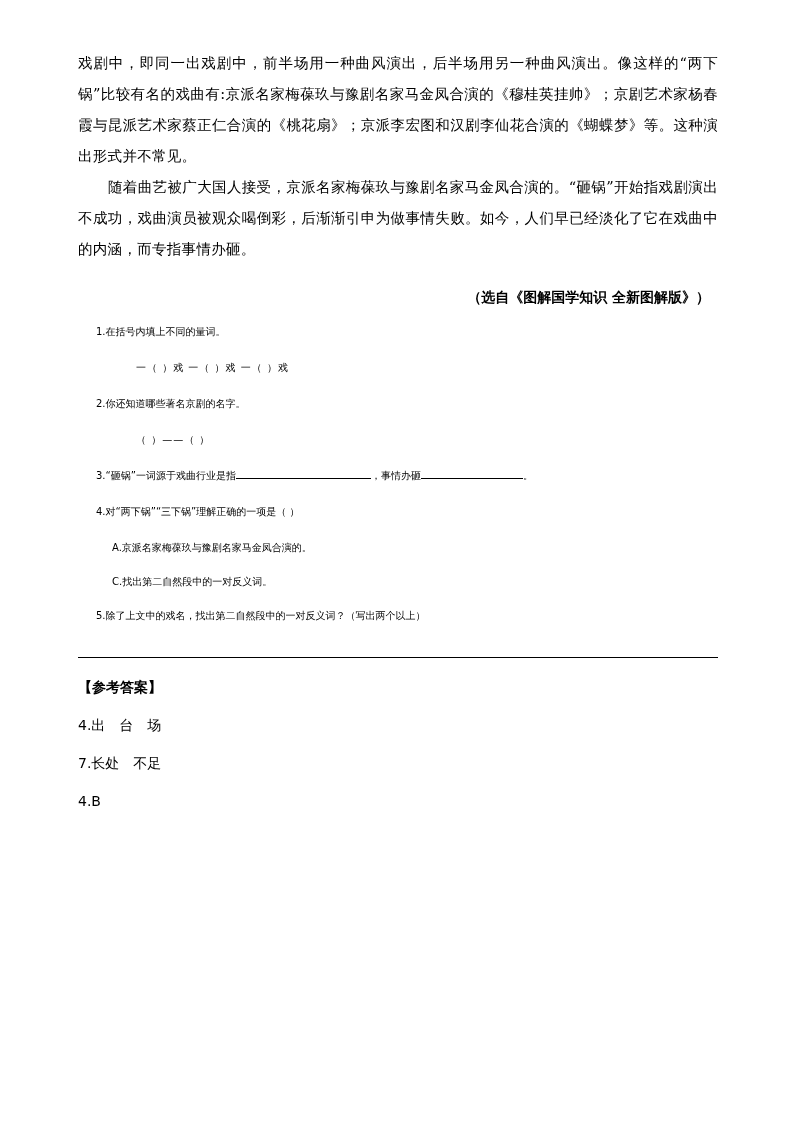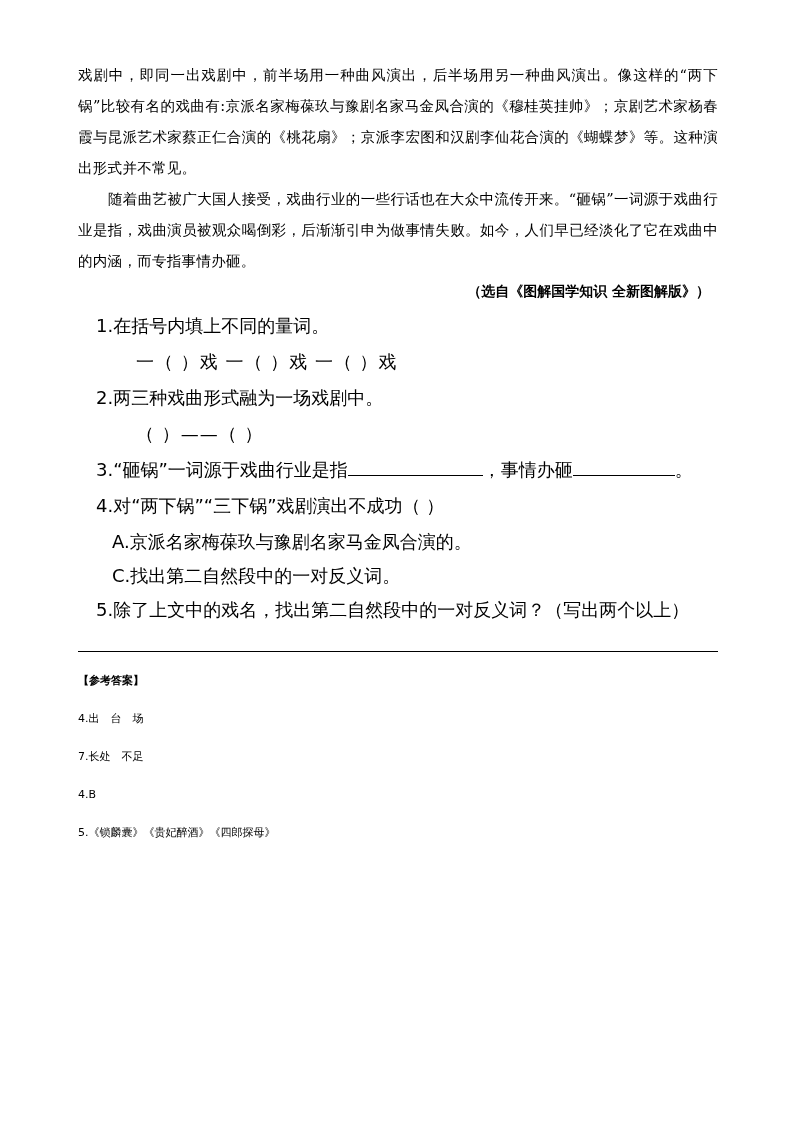--- a/index.html
+++ b/index.html
@@ -20,21 +20,21 @@
     left: 0;
     top: 0;
     width: 793px;
     height: 1122px;
     padding: 0;
     box-sizing: border-box;
   }
   .content {
     position: absolute;
     left: 78px;
-    top: 60px;
+    top: 48px;
     width: 640px;
   }
 
   
   .passage {
     font-family: "DejaVu Serif", "Liberation Serif", serif;
     font-size: 14.5px;
     line-height: 31px;
     text-align: justify;
     letter-spacing: 0.3px;
@@ -42,30 +42,30 @@
   .passage p {
     margin: 0 0 0 0;
   }
   .passage .indent {
     text-indent: 30px;
   }
   .source {
     font-family: "DejaVu Serif", "Liberation Serif", serif;
     font-size: 14px;
     text-align: right;
-    margin-top: 6px;
+    margin-top: 24px;
     margin-bottom: 10px;
     padding-right: 8px;
     font-weight: bold;
   }
 
   
   .questions {
     font-family: "DejaVu Sans", "Liberation Sans", sans-serif;
-    font-size: 18px;
+    font-size: 10px;
   }
   .q {
     margin: 0 0 6px 0;
     line-height: 30px;
     padding-left: 18px;
   }
   .q-sub {
     padding-left: 58px;
     line-height: 30px;
     margin: 0 0 6px 0;
@@ -88,77 +88,76 @@
   hr.divider {
     border: none;
     border-top: 1.6px solid #000;
     margin: 26px 0 16px 0;
     width: 640px;
   }
 
   
   .answers {
     font-family: "DejaVu Sans", "Liberation Sans", sans-serif;
-    font-size: 11px;
+    font-size: 14px;
   }
   .answers .title {
     font-weight: bold;
     margin: 0 0 12px 0;
     line-height: 26px;
   }
   .answers .a {
     margin: 0 0 12px 0;
     line-height: 26px;
   }
 </style>
 </head>
 <body>
 
 <div class="page">
   <div class="content">
 
     <div class="passage">
       <p>戏剧中，即同一出戏剧中，前半场用一种曲风演出，后半场用另一种曲风演出。像这样的“两下锅”比较有名的戏曲有:京派名家梅葆玖与豫剧名家马金凤合演的《穆桂英挂帅》；京剧艺术家杨春霞与昆派艺术家蔡正仁合演的《桃花扇》；京派李宏图和汉剧李仙花合演的《蝴蝶梦》等。这种演出形式并不常见。</p>
-      <p class="indent">随着曲艺被广大国人接受，戏曲行业的一些行话也在大众中流传开来。“砸锅”一词源于戏曲行业是指，戏曲演员被观众喝倒彩，后渐渐引申为做事情失败。如今，人们早已经淡化了它在戏曲中的内涵，而专指事情办砸。</p>
+      <p class="indent">随着曲艺被广大国人接受，京派名家梅葆玖与豫剧名家马金凤合演的。“砸锅”开始指戏剧演出不成功，戏曲演员被观众喝倒彩，后渐渐引申为做事情失败。如今，人们早已经淡化了它在戏曲中的内涵，而专指事情办砸。</p>
     </div>
 
     <div class="source">（选自《图解国学知识 全新图解版》）</div>
 
     <div class="questions">
 
       <div class="q">
         <span>1.</span><span>在括号内填上不同的量词。</span>
       </div>
       <div class="q-sub">一（    ）戏        一（    ）戏        一（    ）戏</div>
 
       <div class="q">
-        <span>2.</span><span>两三种戏曲形式融为一场戏剧中。</span>
+        <span>2.</span><span>你还知道哪些著名京剧的名字。</span>
       </div>
       <div class="q-sub">（        ）——（        ）</div>
 
       <div class="q">
         <span>3.</span><span>“砸锅”一词源于戏曲行业是指</span><span class="blank-line bl-long"></span><span>，事情办砸</span><span class="blank-line bl-mid"></span><span>。</span>
       </div>
 
       <div class="q">
-        <span>4.</span><span>对“两下锅”“三下锅”戏剧演出不成功（        ）</span>
+        <span>4.</span><span>对“两下锅”“三下锅”理解正确的一项是（        ）</span>
       </div>
       <div class="opt">A.京派名家梅葆玖与豫剧名家马金凤合演的。</div>
       <div class="opt">C.找出第二自然段中的一对反义词。</div>
 
       <div class="q">
         <span>5.</span><span>除了上文中的戏名，找出第二自然段中的一对反义词？（写出两个以上）</span>
       </div>
 
     </div>
 
     <hr class="divider">
 
     <div class="answers">
       <div class="title">【参考答案】</div>
       <div class="a">4.出　台　场</div>
       <div class="a">7.长处　不足</div>
       <div class="a">4.B</div>
-      <div class="a">5.《锁麟囊》《贵妃醉酒》《四郎探母》</div>
     </div>
 
   </div>
 </div>
 
 </body></html>

